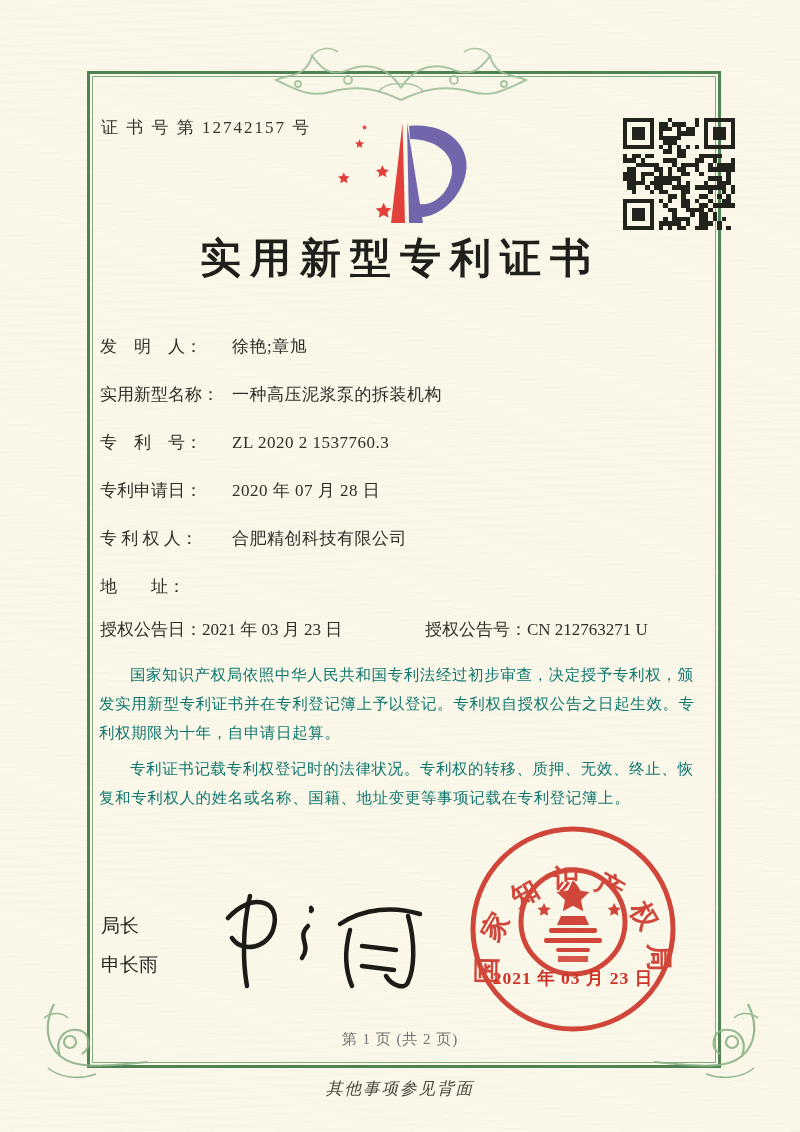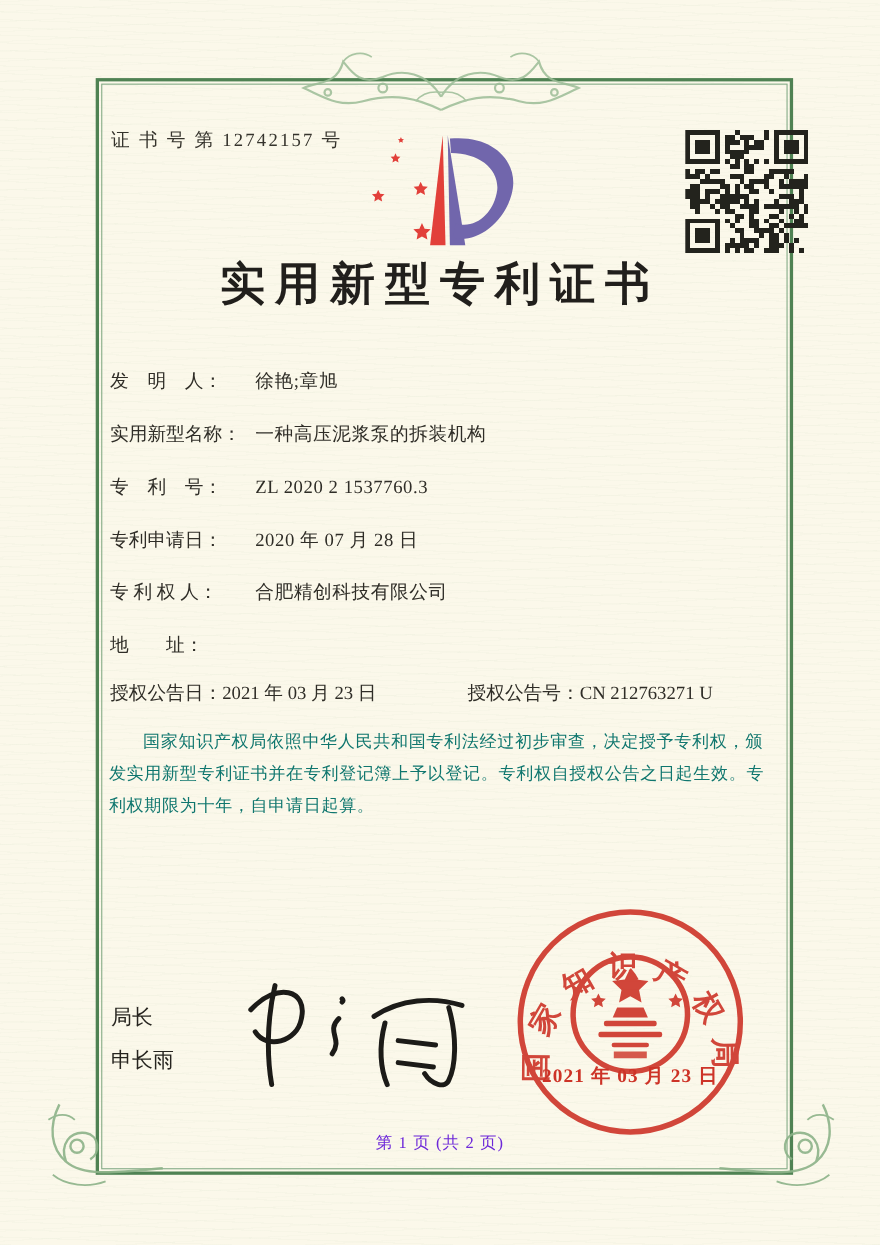--- a/index.html
+++ b/index.html
@@ -32,21 +32,21 @@
   .paras{position:absolute;left:99px;top:660px;width:606px;color:#0f766e;}
   .paras p{margin:0 0 7px 0;font-size:15.5px;line-height:29px;text-indent:2em;
     letter-spacing:.6px;font-style:normal;}
   .signer{position:absolute;left:101px;top:906px;font-size:19px;line-height:39px;color:#26241f;
     font-family:"Liberation Sans","DejaVu Sans",sans-serif;}
   .signature{position:absolute;left:212px;top:874px;}
   .seal{position:absolute;left:466px;top:822px;opacity:.9;}
   .seal-date{position:absolute;left:468px;top:966px;width:210px;text-align:center;
     color:#cd3327;font-size:17.5px;letter-spacing:1px;font-weight:600;}
   .footer-page{position:absolute;left:0;right:0;top:1030px;text-align:center;
-    font-size:15px;color:#6d28d9;letter-spacing:1px;}
+    font-size:15px;color:#737373;letter-spacing:1px;}
   .footer-note{position:absolute;left:0;right:0;top:1078px;text-align:center;
     font-size:16.5px;color:#47443a;letter-spacing:2px;font-style:italic;}
   .ornament{position:absolute;}
   svg{display:block;}
 </style>
 </head>
 <body>
 
 <div class="page">
 
@@ -454,20 +454,21 @@
       <span class="lab">地　　址：</span>
     </div>
     <div class="grant-row">
       <span class="g1"><span>授权公告日：</span><span>2021 年 03 月 23 日</span></span>
       <span class="g2"><span>授权公告号：</span><span>CN 212763271 U</span></span>
     </div>
   </div>
 
   <div class="paras">
     <p>国家知识产权局依照中华人民共和国专利法经过初步审查，决定授予专利权，颁发实用新型专利证书并在专利登记簿上予以登记。专利权自授权公告之日起生效。专利权期限为十年，自申请日起算。</p>
+    <p>专利证书记载专利权登记时的法律状况。专利权的转移、质押、无效、终止、恢复和专利权人的姓名或名称、国籍、地址变更等事项记载在专利登记簿上。</p>
   </div>
 
   <div class="signer">
     <div>局长</div>
     <div>申长雨</div>
   </div>
 
   <svg class="signature" width="230" height="118" viewBox="0 0 230 118">
     <g fill="none" stroke="#1c1b18" stroke-width="4.5" stroke-linecap="round" stroke-linejoin="round">
       <path d="M38,22 C30,55 31,90 35,112"></path>
@@ -496,14 +497,15 @@
       <rect x="83" y="106" width="48" height="5" rx="2"></rect>
       <rect x="78" y="116" width="58" height="5" rx="2"></rect>
       <path d="M95,94 h24 l4,9 h-32 z"></path>
       <rect x="90" y="126" width="34" height="4" rx="2" transform="translate(0,0)"></rect>
       <path d="M92,134 h30 v6 h-30 z" opacity=".9"></path>
     </g>
   </svg>
   <div class="seal-date">2021 年 03 月 23 日</div>
 
   <div class="footer-page">第 1 页 (共 2 页)</div>
+  <div class="footer-note">其他事项参见背面</div>
 
 </div>
 
 </body></html>

